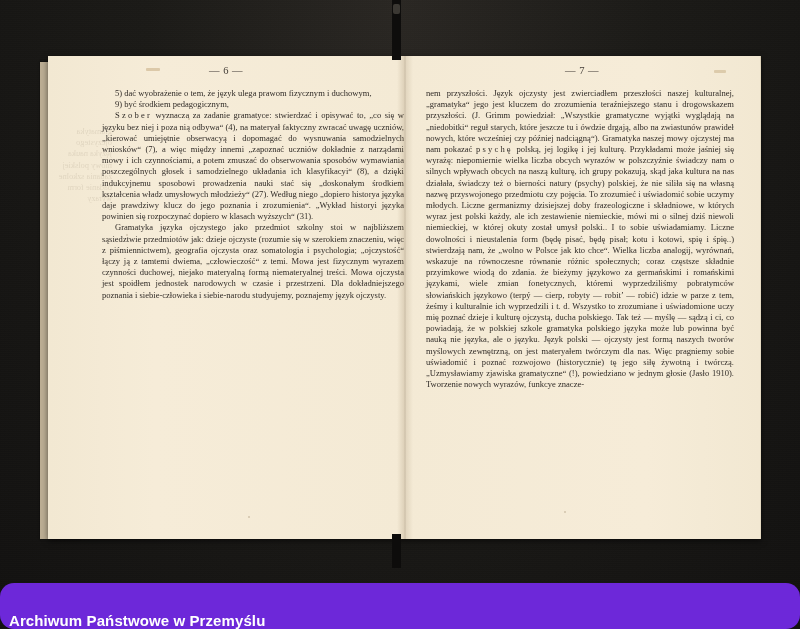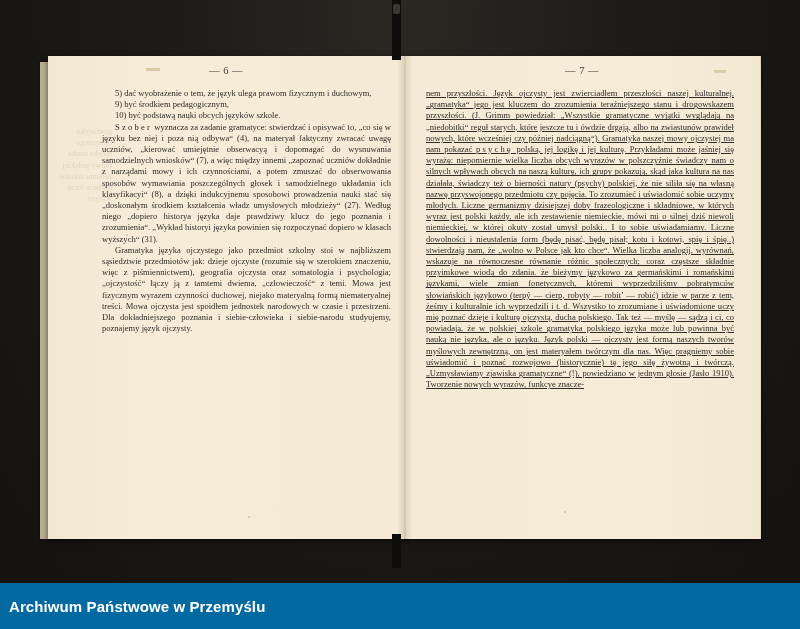--- a/index.html
+++ b/index.html
@@ -114,22 +114,22 @@
   }
   .bodyblock {
     margin-top: 12px;
     font-size: 8.55px;
     line-height: 11.2px;
     color: #302b27;
     text-align: justify;
     font-family: "Liberation Serif", serif;
     -webkit-font-smoothing: none;
   }
-  .page.left .bodyblock  { margin-left: 54px; margin-right: 13px; }
-  .page.right .bodyblock { margin-left: 22px; margin-right: 26px; text-decoration: underline; }
+  .page.left .bodyblock  { margin-left: 54px; }
+  .page.right .bodyblock { margin-left: 22px; margin-right: 26px; }
 
   .bodyblock p { margin: 0; text-indent: 13px; }
   .bodyblock p.noind { text-indent: 0; }
   .bodyblock p.list { text-indent: 13px; }
   .spaced { letter-spacing: 2.2px; }
 
   
   .bleed {
     position: absolute;
     top: 70px; bottom: 40px; left: 10px; width: 54px;
@@ -144,24 +144,25 @@
   }
 
   
   .speck { position: absolute; background: #b4a488; border-radius: 50%; opacity:.55; }
 
   
   #watermark {
     position: absolute;
     left: 0; bottom: 0;
     width: 800px; height: 46px;
-    background: #0369a1;
+    background: #6d28d9;
     display: flex;
-    align-items: center;
+    align-items: flex-end;
     z-index: 20;
+    border-radius: 14px;
   }
   #watermark .wm-text {
     color: #ffffff;
     font-family: "Liberation Sans", sans-serif;
     font-size: 15px;
     font-weight: bold;
     padding-left: 9px;
     letter-spacing: .1px;
   }
 </style>
@@ -178,21 +179,20 @@
 
     <div class="page left">
       <div class="bleed">
         gramatyka ojczystego języka nauka mowy polskiej zadania szkolne badanie form wyrazy
       </div>
       <div class="page-inner">
         <div class="folio">—  6  —</div>
         <div class="bodyblock">
           <p class="list">5) dać wyobrażenie o tem, że język ulega prawom fizycznym i duchowym,</p>
           <p class="list">9) być środkiem pedagogicznym,</p>
-          <p class="list">10) być podstawą nauki obcych języków szkole.</p>
           <p><span class="spaced">Szober</span><span id="lp7rest"> wyznacza za zadanie gramatyce: stwierdzać i opisywać to, „co się w języku bez niej i poza nią odbywa“ (4), na materyał faktyczny zwracać uwagę uczniów, „kierować umiejętnie obserwacyą i dopomagać do wysnuwania samodzielnych wniosków“ (7), a więc między innemi „zapoznać uczniów dokładnie z narządami mowy i ich czynnościami, a potem zmuszać do obserwowania sposobów wymawiania poszczególnych głosek i samodzielnego układania ich klasyfikacyi“ (8), a dzięki indukcyjnemu sposobowi prowadzenia nauki stać się „doskonałym środkiem kształcenia władz umysłowych młodzieży“ (27). Według niego „dopiero historya języka daje prawdziwy klucz do jego poznania i zrozumienia“. „Wykład historyi języka powinien się rozpoczynać dopiero w klasach wyższych“ (31).</span></p>
           <p>Gramatyka języka ojczystego jako przedmiot szkolny stoi w najbliższem sąsiedztwie przedmiotów jak: dzieje ojczyste (rozumie się w szerokiem znaczeniu, więc z piśmiennictwem), geografia ojczysta oraz somatologia i psychologia; „ojczystość“ łączy ją z tamtemi dwiema, „człowieczość“ z temi. Mowa jest fizycznym wyrazem czynności duchowej, niejako materyalną formą niemateryalnej treści. Mowa ojczysta jest spoidłem jednostek narodowych w czasie i przestrzeni. Dla dokładniejszego poznania i siebie-człowieka i siebie-narodu studyujemy, poznajemy język ojczysty.</p>
         </div>
       </div>
       <div class="speck" style="left:78px; top:178px; width:2px; height:2px;"></div>
       <div class="speck" style="left:140px; top:62px; width:2px; height:2px;"></div>
       <div class="speck" style="left:200px; top:460px; width:2px; height:2px;"></div>
       <div class="speck" style="left:98px; top:12px; width:14px; height:3px; border-radius:1px; background:#c2a679; opacity:.5;"></div>
     </div>
 

